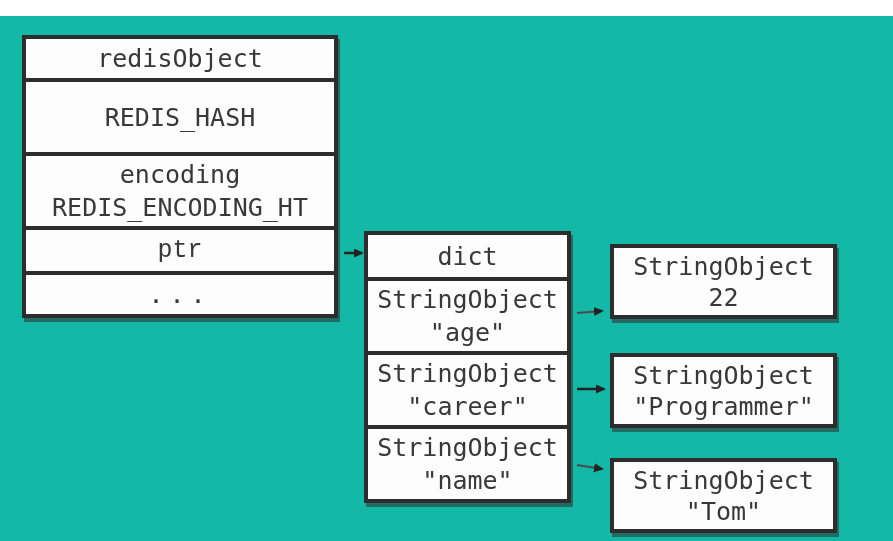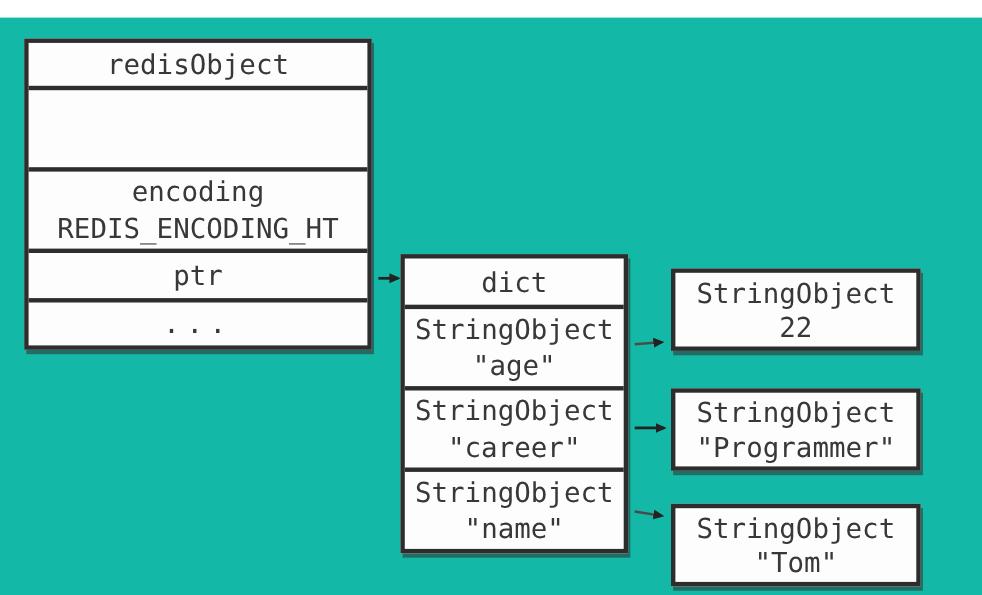--- a/index.html
+++ b/index.html
@@ -46,21 +46,21 @@
     white-space: nowrap;
   }
   .row + .row {
     border-top: 4px solid #2d2d2d;
   }
   
   .redis-box { left: 22px; top: 19px; width: 316px; height: 283px; }
   .redis-box .r-header { flex: 0 0 39px; }
   .redis-box .r-type   { flex: 0 0 74px; }
   .redis-box .r-enc    { flex: 0 0 74px; text-align: right; }
-  .redis-box .r-ptr    { flex: 0 0 45px; }
+  .redis-box .r-ptr    { flex: 0 0 45px; font-family: Liberation Mono, monospace; }
   .redis-box .r-dots   { flex: 0 0 43px; letter-spacing: 6px; }
   
   .dict-box { left: 364px; top: 215px; width: 207px; height: 272px; }
   .dict-box .r-header { flex: 0 0 42px; }
   .dict-box .r-entry  { flex: 0 0 74px; }
   
   .value-box { left: 610px; width: 227px; height: 75px; }
   .value-box .row { flex: 1 1 auto; line-height: 31px; }
   .vb-age    { top: 228px; }
   .vb-career { top: 337px; }
@@ -81,20 +81,21 @@
     <line x1="577" y1="297" x2="602" y2="295" stroke="#4a4a4a" stroke-width="2.2" marker-end="url(#ah)"></line>
     <line x1="577" y1="373" x2="604" y2="373" stroke="#222222" stroke-width="2.5" marker-end="url(#ah)"></line>
     <line x1="577" y1="449" x2="602" y2="453" stroke="#4a4a4a" stroke-width="2.2" marker-end="url(#ah)"></line>
   </svg>
 
   <div class="box redis-box">
     <div class="row r-header">
       <span>redisObject</span>
     </div>
     <div class="row r-type">
+      <span>REDIS_HASH</span>
     </div>
     <div class="row r-enc">
       <span>encoding</span>
       <span>REDIS_ENCODING_HT</span>
     </div>
     <div class="row r-ptr">
       <span>ptr</span>
     </div>
     <div class="row r-dots">
       <span>...</span>

